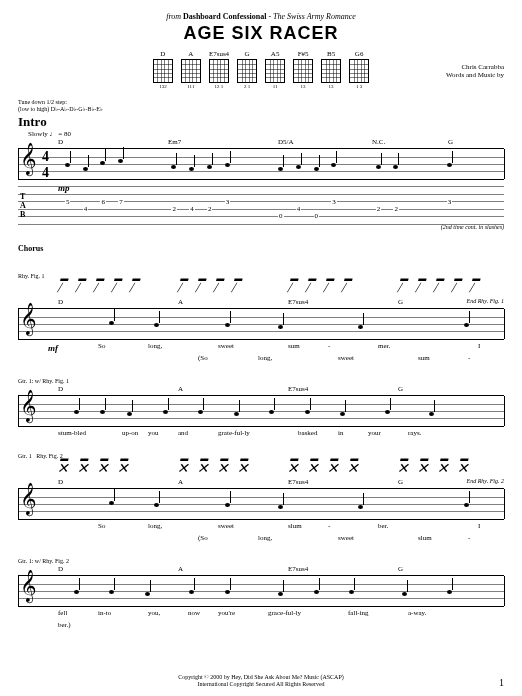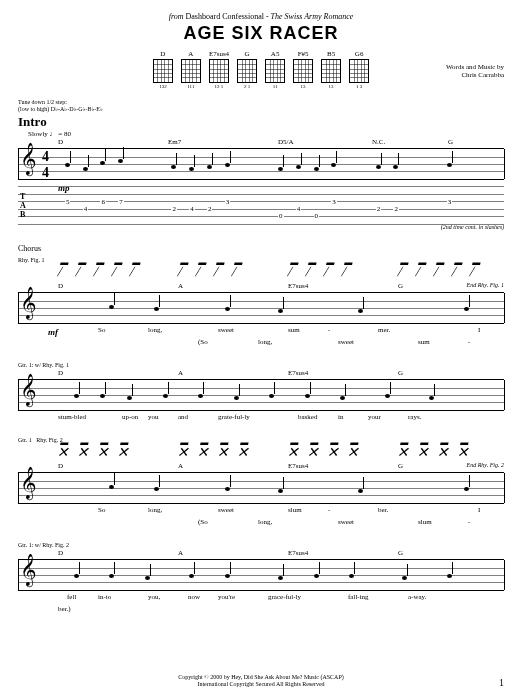--- a/index.html
+++ b/index.html
@@ -8,21 +8,21 @@
     height: 696px;
     background: #fff;
     font-family: Georgia, 'Times New Roman', serif;
     color: #000;
     padding: 12px 18px;
     font-size: 8px;
     position: relative;
   }
   .header { text-align: center; margin-bottom: 6px; }
   .from-line { font-size: 8px; font-style: italic; }
-  .from-line .band { font-style: normal; }
+  .from-line .band { font-style: normal; font-weight: bold; }
   .title { font-size: 18px; font-weight: bold; letter-spacing: 1px; margin-top: 2px; font-family: Arial, sans-serif; }
   .chord-row { display: flex; justify-content: center; gap: 8px; margin: 4px 0 6px; }
   .chord-box { text-align: center; }
   .chord-name { font-size: 7px; margin-bottom: 1px; }
   .chord-grid { width: 20px; height: 24px; border: 0.5px solid #000; background:
     linear-gradient(#000,#000) 0 20% /100% 0.5px no-repeat,
     linear-gradient(#000,#000) 0 40% /100% 0.5px no-repeat,
     linear-gradient(#000,#000) 0 60% /100% 0.5px no-repeat,
     linear-gradient(#000,#000) 0 80% /100% 0.5px no-repeat,
     linear-gradient(90deg,#000,#000) 20% 0 /0.5px 100% no-repeat,
@@ -128,22 +128,22 @@
       <div class="chord-fret">13</div>
     </div>
   <div class="chord-box">
       <div class="chord-name">G6</div>
       <div class="chord-grid"></div>
       <div class="chord-fret">1 3</div>
     </div>
 </div>
 
 <div class="credits">
+  <div>Chris Carrabba</div>
   <div>Words and Music by</div>
-  <div>Chris Carrabba</div>
 </div>
 
 <div class="tuning">
   <div>Tune down 1/2 step:</div>
   <div>(low to high) D♭-A♭-D♭-G♭-B♭-E♭</div>
 </div>
 
 <div class="system">
   <div class="intro-label"><span>Intro</span></div>
   <div class="tempo">Slowly ♩ = 80</div>
@@ -192,21 +192,21 @@
       <span class="tn" style="left:58%;top:26px">0</span>
       <span class="tn" style="left:62%;top:12px">3</span>
       <span class="tn" style="left:72%;top:19px">2</span>
       <span class="tn" style="left:76%;top:19px">2</span>
       <span class="tn" style="left:88%;top:12px">3</span>
     </div>
   </div>
   <div class="small-note">(2nd time cont. in slashes)</div>
 </div>
 
-<div style="font-weight:normal;font-size:8px;margin-bottom:4px">Chorus</div>
+<div style="font-weight:bold;font-size:8px;margin-bottom:20px">Chorus</div>
 
 <div class="system">
   <div class="rhy-label">Rhy. Fig. 1</div>
   <div class="slash-row">
     <span class="slash" style="left:40px">/</span>
       <span class="slash" style="left:58px">/</span>
       <span class="slash" style="left:76px">/</span>
       <span class="slash" style="left:94px">/</span>
       <span class="slash" style="left:112px">/</span>
     <span class="slash" style="left:160px">/</span>
@@ -370,21 +370,21 @@
       <div class="note" style="left:30%;top:10px"></div>
         <div class="note" style="left:38%;top:10px"></div>
       <div class="note" style="left:50%;top:12px"></div>
         <div class="note" style="left:58%;top:10px"></div>
         <div class="note" style="left:66%;top:10px"></div>
       <div class="note" style="left:78%;top:12px"></div>
         <div class="note" style="left:88%;top:10px"></div>
     </div>
   </div>
   <div class="lyrics">
-    <span style="left:49px">fell</span>
+    <span style="left:40px">fell</span>
     <span style="left:80px">in-to</span>
     <span style="left:130px">you,</span>
     <span style="left:170px">now</span>
     <span style="left:200px">you're</span>
     <span style="left:250px">grace-ful-ly</span>
     <span style="left:330px">fall-ing</span>
     <span style="left:390px">a-way.</span>
   </div>
   <div class="lyrics">
     <span style="left:40px">ber.)</span>

